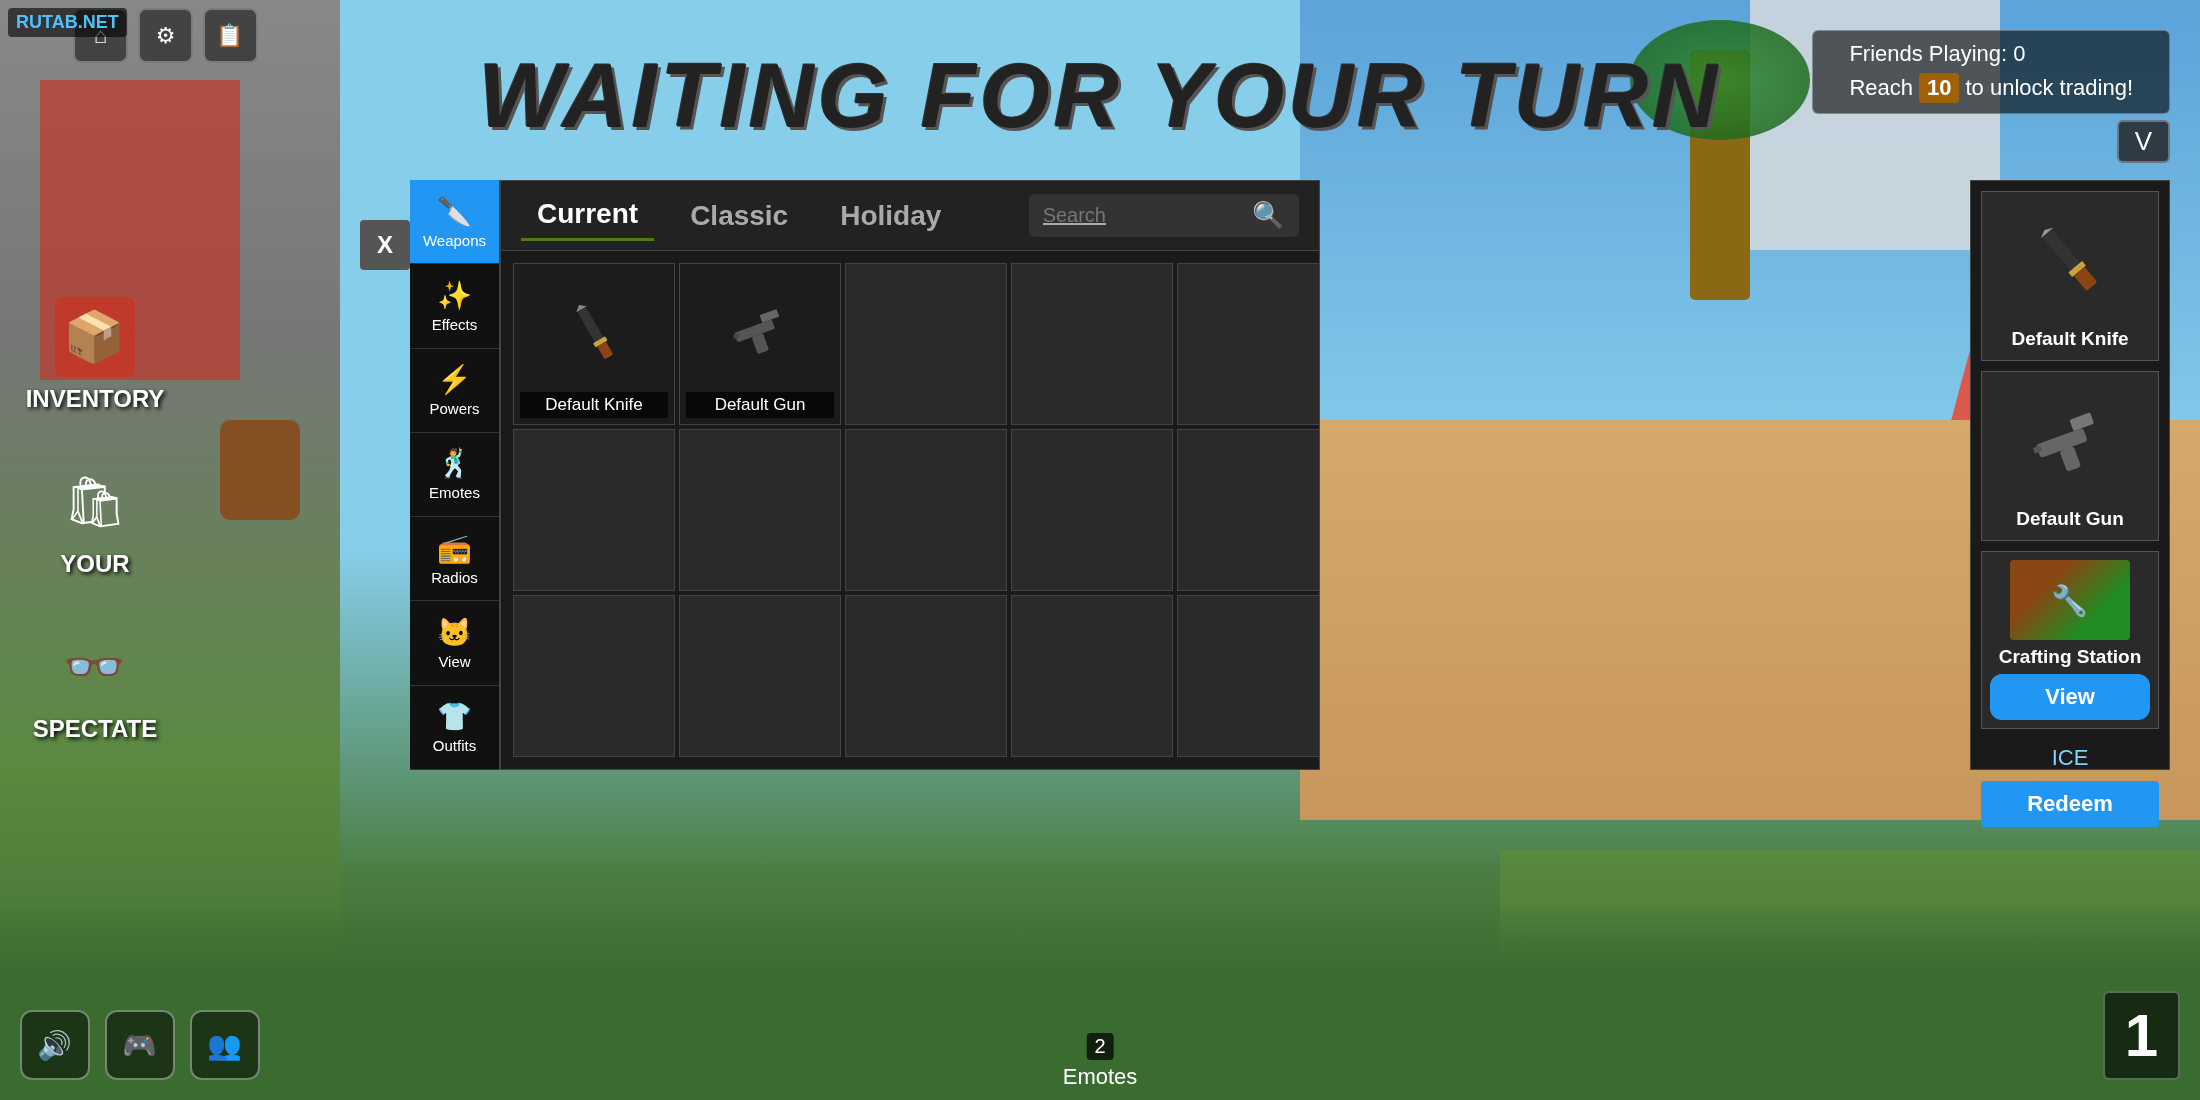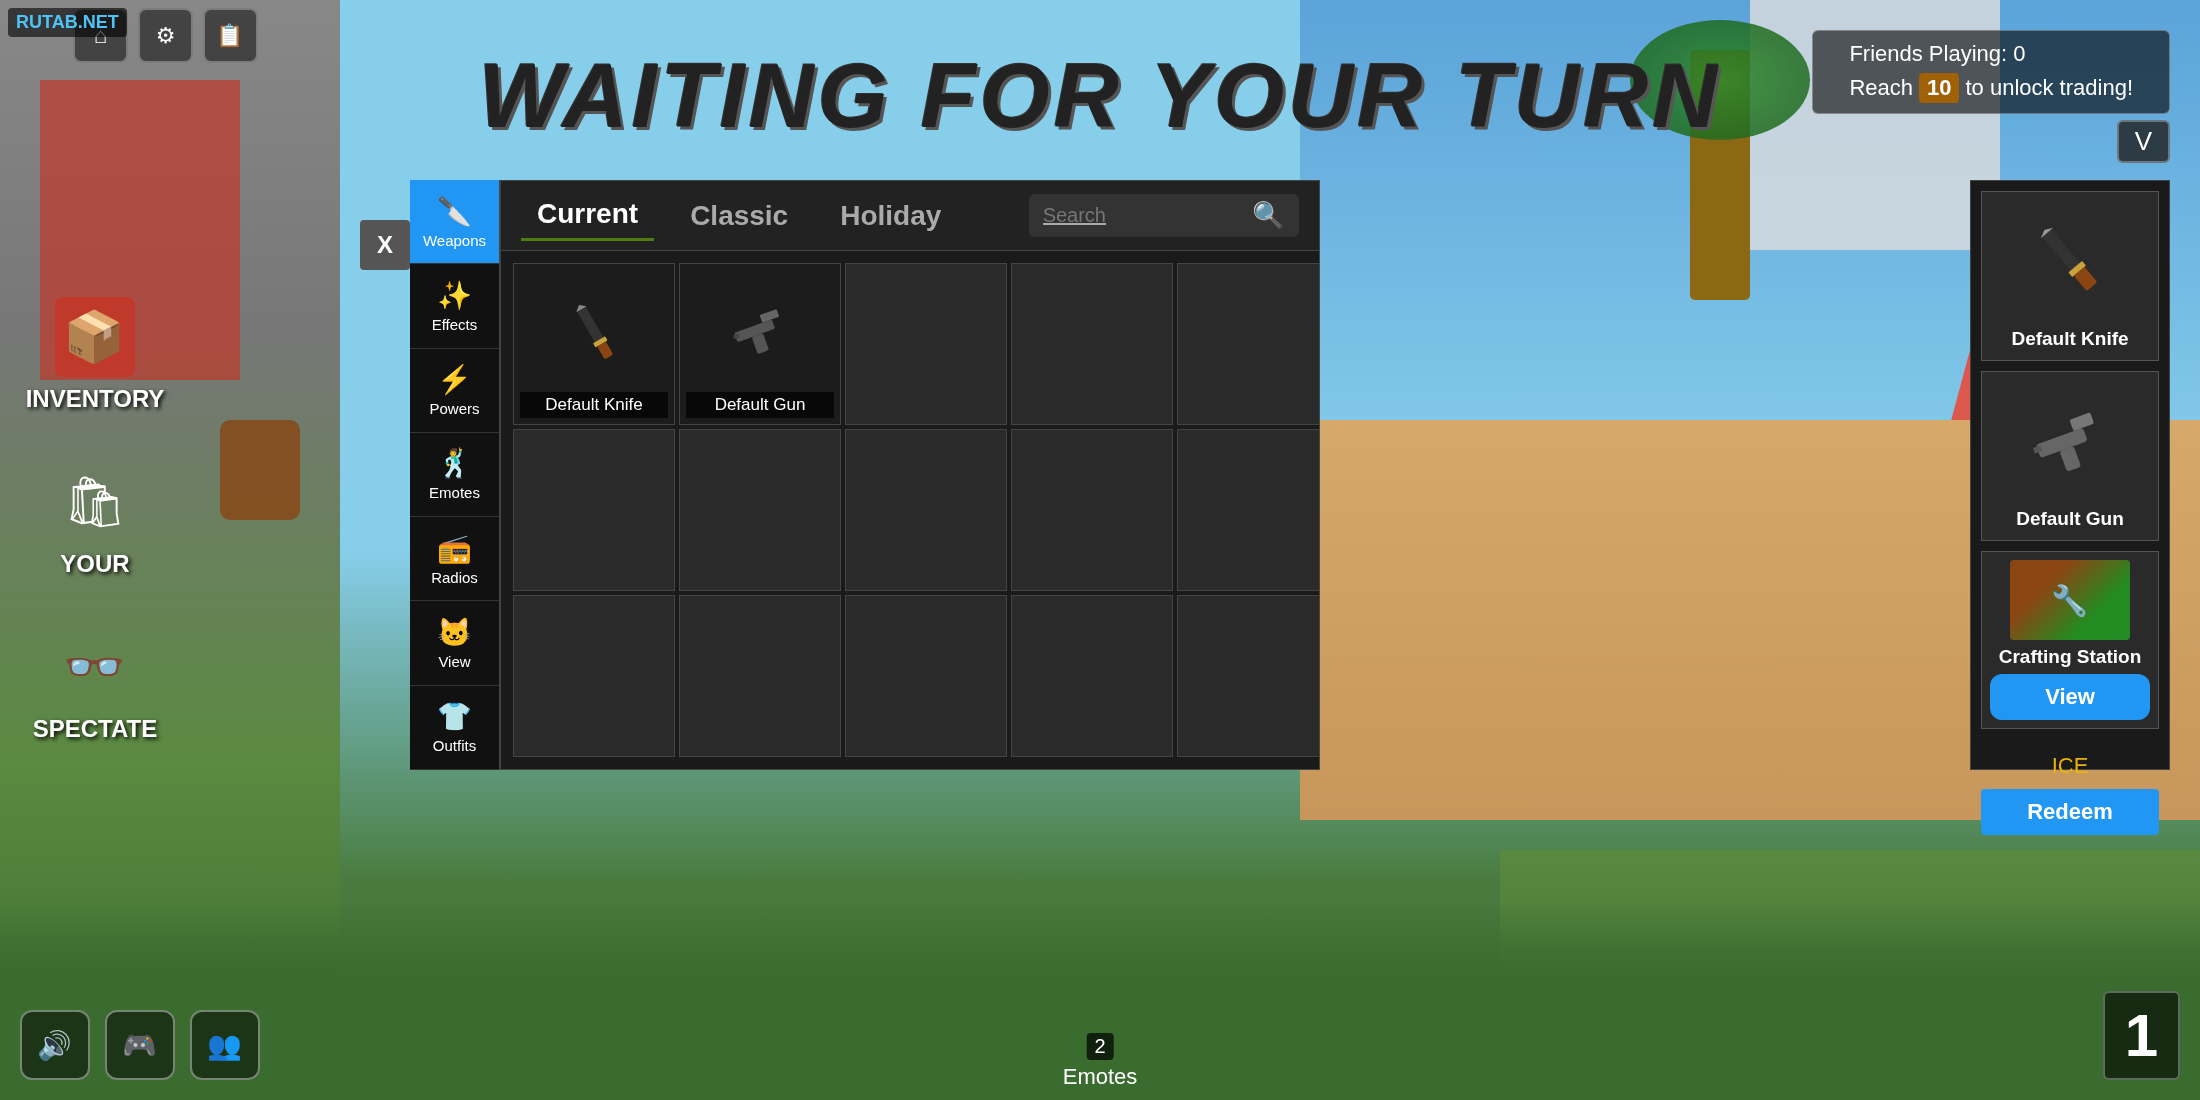--- a/index.html
+++ b/index.html
@@ -450,23 +450,23 @@
       border: none;
       width: 100%;
       padding: 10px;
       font-size: 22px;
       font-weight: bold;
       cursor: pointer;
       border-radius: 12px;
       margin-top: 6px;
     }
     .ice-label {
-      color: #eab308;
+      color: #7dd3fc;
       font-size: 22px;
-      margin-top: 14px;
+      margin-top: 6px;
     }
     .redeem-btn {
       background: #2196F3;
       color: white;
       border: none;
       width: 100%;
       padding: 10px;
       font-size: 22px;
       font-weight: bold;
       cursor: pointer;

